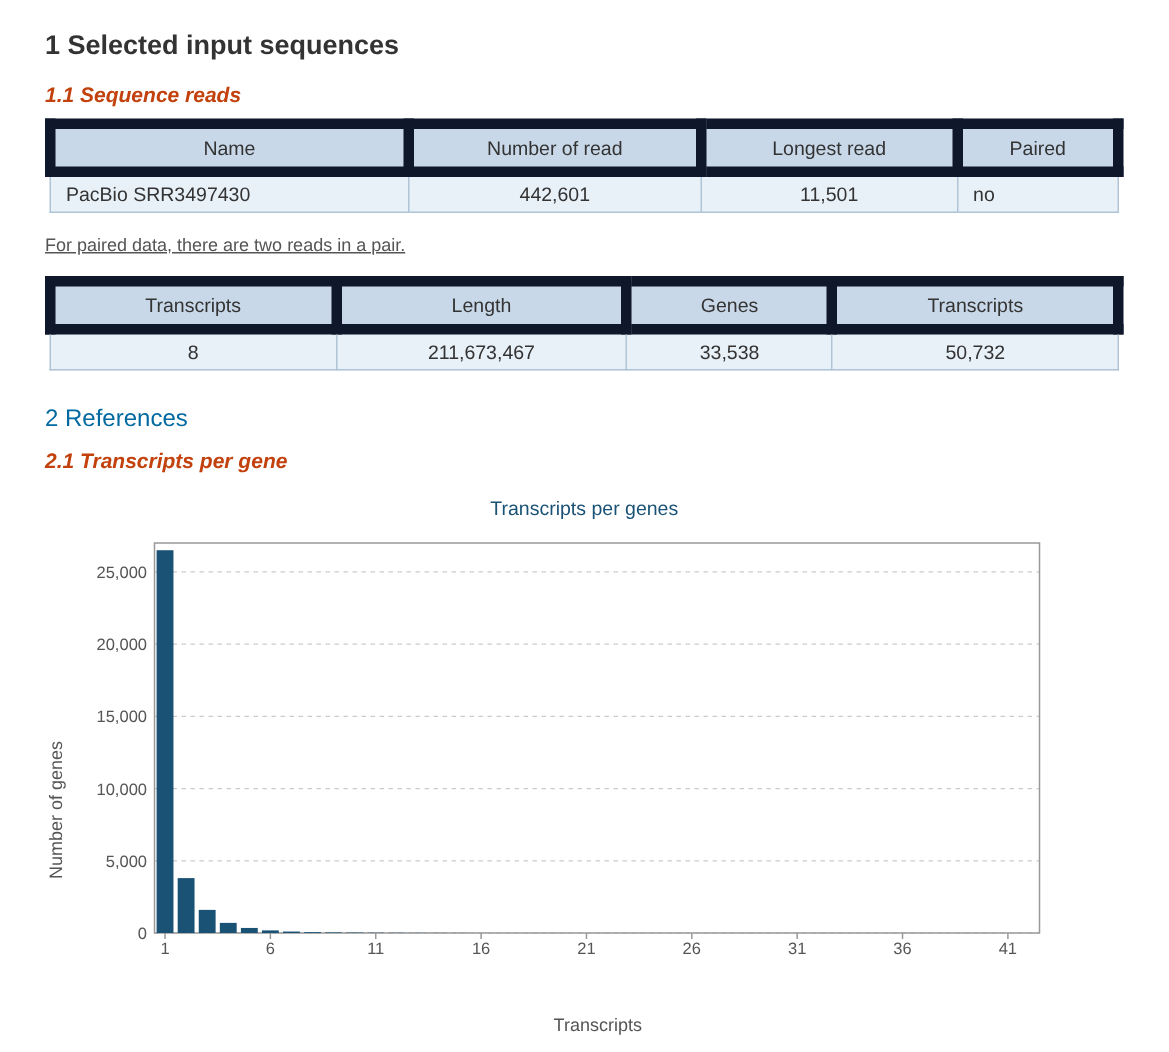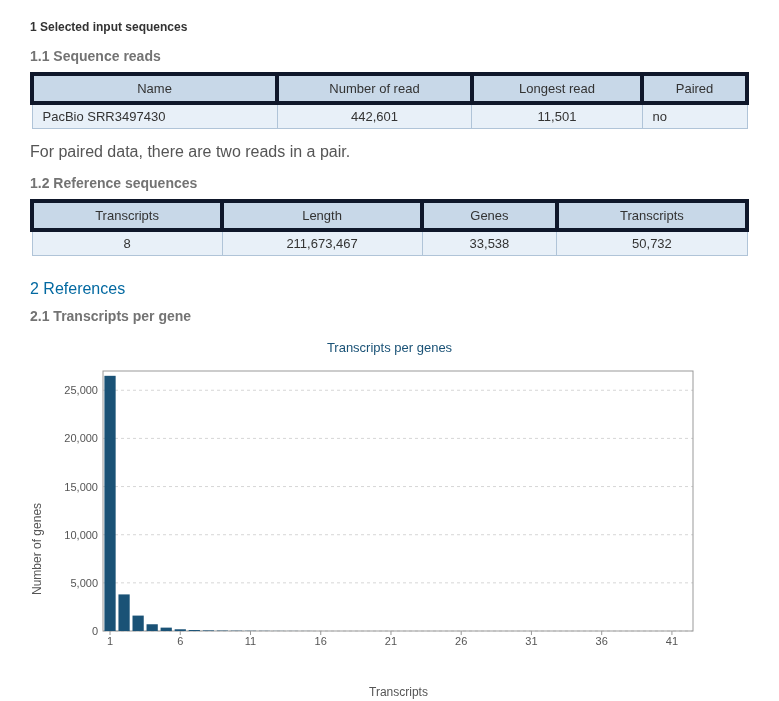--- a/index.html
+++ b/index.html
@@ -5,75 +5,77 @@
     * { box-sizing: border-box; margin: 0; padding: 0; }
     body {
       font-family: Arial, Helvetica, sans-serif;
       font-size: 13px;
       background: #fff;
       color: #333;
       padding: 20px 30px;
       width: 779px;
     }
     h1 {
-      font-size: 12px;
+      font-size: 18px;
       font-weight: bold;
       color: #333;
       margin-bottom: 14px;
     }
     h2 {
       font-size: 16px;
       font-weight: normal;
       color: #0369a1;
       margin-top: 24px;
       margin-bottom: 10px;
     }
     h3 {
       font-size: 14px;
       font-weight: bold;
-      color: #737373;
+      color: #c2410c;
       margin-bottom: 8px;
+      font-style: italic;
     }
     table {
       border-collapse: collapse;
       width: 100%;
       margin-bottom: 10px;
     }
     thead tr {
       background-color: #c8d8e8;
     }
     thead th {
       padding: 5px 10px;
       text-align: center;
       font-weight: normal;
       font-size: 13px;
-      border: 4px solid #0f172a;
+      border: 7px solid #0f172a;
       margin-top: 29px;
     }
     tbody tr {
       background-color: #e8f0f8;
     }
     tbody tr:nth-child(even) {
       background-color: #dde8f4;
     }
     tbody td {
       padding: 4px 10px;
       text-align: center;
       border: 1px solid #b0c4d8;
       font-size: 13px;
     }
     tbody td.left-align {
       text-align: left;
       margin-top: 24px;
     }
     .note {
-      font-size: 16px;
+      font-size: 12px;
       color: #555;
       margin-top: 14px;
       margin-bottom: 14px;
+      text-decoration: underline;
     }
     .section {
       margin-bottom: 20px;
     }
     .chart-area {
       margin-top: 16px;
       position: relative;
     }
     .chart-title {
       text-align: center;
@@ -135,21 +137,20 @@
     <td>442,601</td>
     <td>11,501</td>
     <td class="left-align">no</td>
   </tr>
         </tbody>
     </table>
     <p class="note">For paired data, there are two reads in a pair.</p>
   </div>
 
   <div>
-    <h3>1.2 Reference sequences</h3>
     <table>
       <thead>
         <tr>
           <th>Transcripts</th>
           <th>Length</th>
           <th>Genes</th>
           <th>Transcripts</th>
         </tr>
       </thead>
       <tbody id="ref-seq-body">

